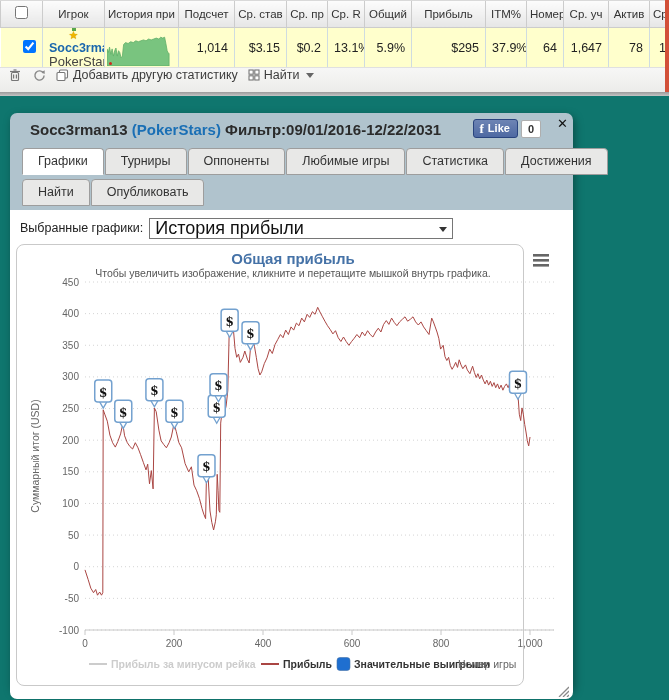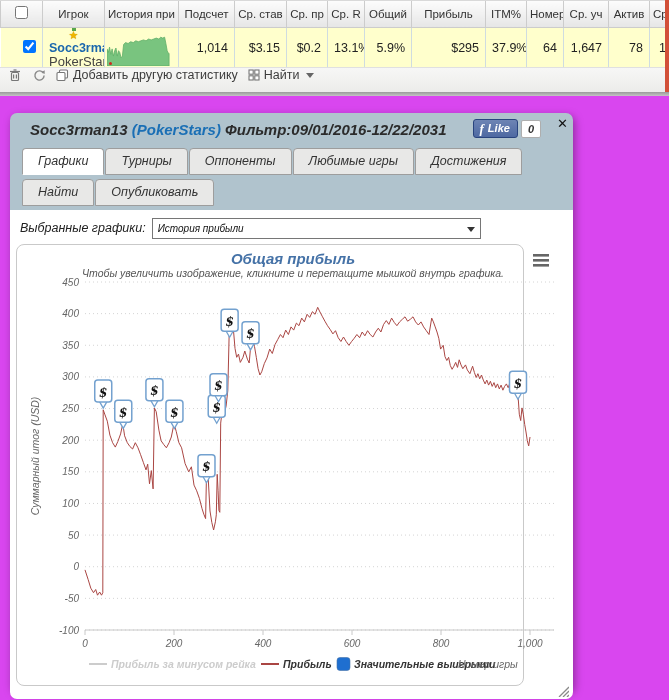--- a/index.html
+++ b/index.html
@@ -27,21 +27,21 @@
 
   
   .toolbar { width:669px; height:25px; background:linear-gradient(#f7f7f6,#ececea);
     border-top:1px solid #e0e0e0; display:flex; align-items:flex-start; gap:10px; padding-left:8px; }
   .tool-icon { width:14px; height:14px; display:inline-flex; align-items:center; justify-content:center; cursor:pointer; }
   .tool-item { display:flex; align-items:center; gap:4px; font-size:12.5px; color:#3c3c3c; cursor:pointer; }
   .caret-down { width:0; height:0; border-left:4px solid transparent; border-right:4px solid transparent; border-top:5px solid #666; margin-left:3px; }
   .divider-bar { width:669px; height:4px; background:linear-gradient(#9a9a9a,#c4c4c4); }
 
   
-  .lower { position:relative; width:669px; height:604px; background:#d946ef;font-style:italic; }
+  .lower { position:relative; width:669px; height:604px; background:#0f766e; }
   .edge-strip { position:absolute; right:0; top:-96px; width:4px; height:92px; background:#d25038; }
 
   
   .panel { position:absolute; left:10px; top:17px; width:563px; height:578px;
     border-radius:7px; box-shadow:2px 3px 8px rgba(0,0,0,.35); background:#b0c3cd; }
   .panel-header { position:relative; height:33px; padding:8px 0 0 20px; font-size:15px; font-weight:bold; color:#2b2b2b; }
   .panel-header .site-link { color:#1a6fb5; }
   .like-widget { position:absolute; right:32px; top:6px; display:flex; align-items:center; gap:3px; }
   .like-btn { display:flex; align-items:center; gap:4px; background:linear-gradient(#6d84b4,#4e69a2);
     border:1px solid #29447e; border-radius:3px; color:#fff; font-size:11px; font-weight:bold;
@@ -53,22 +53,22 @@
 
   .tabs-area { padding:2px 0 0 12px; }
   .tab-row { display:flex; gap:1px; margin-bottom:4px; }
   .tab { background:#e8e8e7; border:1px solid #9d9d9d; border-radius:4px 4px 0 0;
     font-size:12.5px; color:#333; padding:5px 15px 6px; cursor:pointer; white-space:nowrap; }
   .tab.active { background:#fff; border-bottom-color:#fff; }
 
   .panel-content { background:#fff; border-radius:0 0 7px 7px; height:489px; padding:6px 6px 4px 6px; position:relative; }
   .select-row { display:flex; align-items:center; gap:6px; padding-left:4px; height:24px; }
   .select-label { font-size:12.5px; color:#222; }
-  .fake-select { position:relative; width:329px; height:21px; border:1px solid #767676; background:#fff;
-    font-size:10px; color:#111; line-height:19px; padding:0 18px 0 5px; cursor:pointer; }
+  .fake-select { position:relative; width:304px; height:21px; border:1px solid #767676; background:#fff;
+    font-size:18px; color:#111; line-height:19px; padding:0 18px 0 5px; cursor:pointer; }
   .fake-select .arrow { position:absolute; right:5px; top:8px; width:0; height:0;
     border-left:4px solid transparent; border-right:4px solid transparent; border-top:5px solid #333; }
 
   .chart-box { margin-top:4px; width:508px; height:442px; border:1px solid #c9c9c9; border-radius:8px; background:#fff; position:relative; }
   .chart-box svg { display:block; }
   .resize-grip { position:absolute; right:4px; bottom:2px; width:13px; height:13px; cursor:nwse-resize; }
 </style>
 </head>
 <body>
 
@@ -204,20 +204,21 @@
       </span>
       <span class="panel-close">✕</span>
     </div>
 
     <div class="tabs-area">
       <div class="tab-row" id="tab-row-1">
           <div class="tab active">Графики</div>
           <div class="tab">Турниры</div>
           <div class="tab">Оппоненты</div>
           <div class="tab">Любимые игры</div>
+          <div class="tab">Статистика</div>
           <div class="tab">Достижения</div>
         </div>
       <div class="tab-row" id="tab-row-2">
           <div class="tab">Найти</div>
           <div class="tab">Опубликовать</div>
         </div>
     </div>
 
     <div class="panel-content">
       <div class="select-row">

